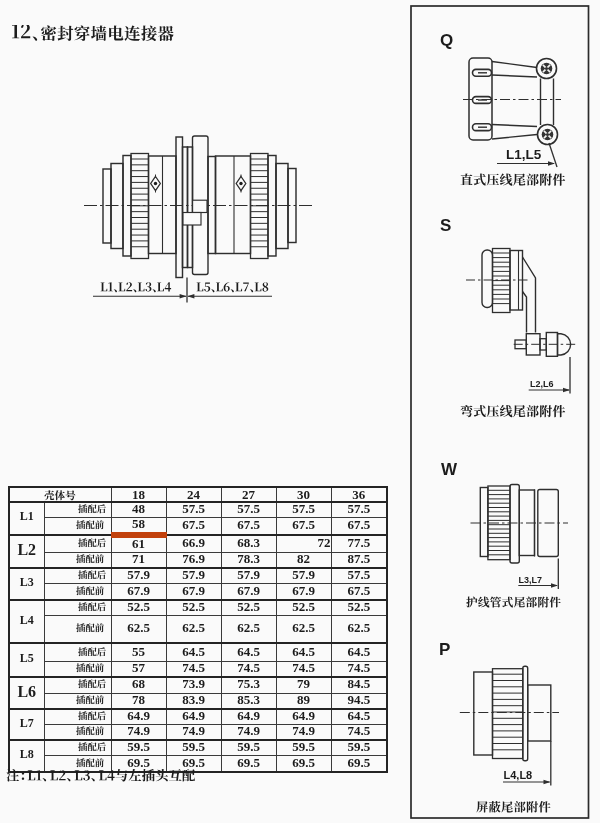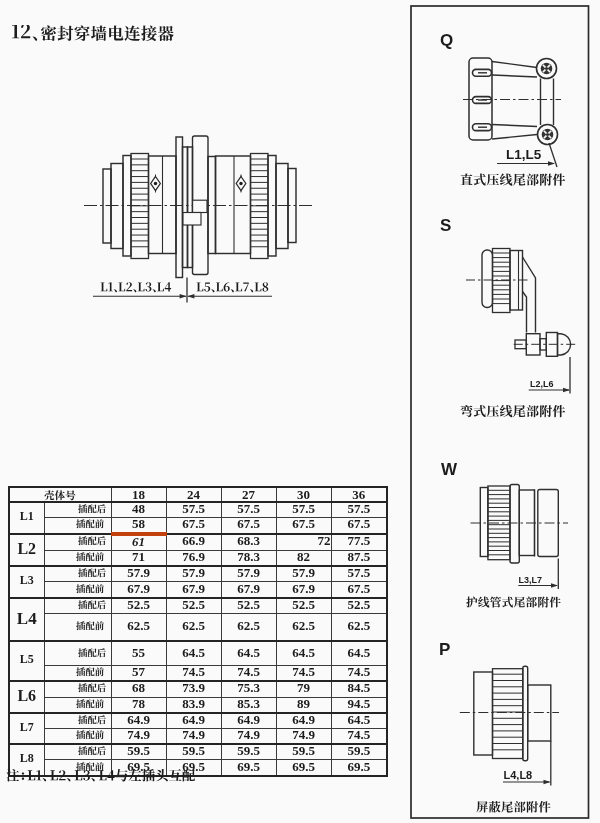--- a/index.html
+++ b/index.html
@@ -229,21 +229,21 @@
           </tr>
           <tr style="height:15.8px">
             <td rowspan="2" style="border-top:2px solid #242424;font-size:16px">L2</td>
             <td style="border-top:2px solid #242424;text-align:right;padding-right:4px"><svg width="29" height="10" style="vertical-align:-1px">
                 <g fill="#1c1c1c">
                   <use href="#g63D2" transform="translate(0.0 8.3) scale(0.00940 -0.00940)"></use>
                   <use href="#g914D" transform="translate(9.4 8.3) scale(0.00940 -0.00940)"></use>
                   <use href="#g540E" transform="translate(18.8 8.3) scale(0.00940 -0.00940)"></use>
                 </g>
               </svg></td>
-            <td style="border-top:4px solid #c2410c;font-style:italic;">61</td>
+            <td style="border-top:6px solid #c2410c;">61</td>
             <td style="border-top:2px solid #242424;">66.9</td>
             <td style="border-top:2px solid #242424;">68.3</td>
             <td style="border-top:2px solid #242424;text-align:right;">72</td>
             <td style="border-top:2px solid #242424;">77.5</td>
           </tr>
           <tr style="height:15.8px">
             <td style="text-align:right;padding-right:6px"><svg width="29" height="10" style="vertical-align:-1px">
                 <g fill="#1c1c1c">
                   <use href="#g63D2" transform="translate(0.0 8.3) scale(0.00940 -0.00940)"></use>
                   <use href="#g914D" transform="translate(9.4 8.3) scale(0.00940 -0.00940)"></use>
@@ -279,21 +279,21 @@
                   <use href="#g524D" transform="translate(18.8 8.3) scale(0.00940 -0.00940)"></use>
                 </g>
               </svg></td>
             <td>67.9</td>
             <td>67.9</td>
             <td>67.9</td>
             <td>67.9</td>
             <td>67.5</td>
           </tr>
           <tr style="height:15.8px">
-            <td rowspan="2" style="border-top:2px solid #242424;font-size:17px">L4</td>
+            <td rowspan="2" style="border-top:2px solid #242424;font-size:12px">L4</td>
             <td style="border-top:2px solid #242424;text-align:right;padding-right:4px"><svg width="29" height="10" style="vertical-align:-1px">
                 <g fill="#1c1c1c">
                   <use href="#g63D2" transform="translate(0.0 8.3) scale(0.00940 -0.00940)"></use>
                   <use href="#g914D" transform="translate(9.4 8.3) scale(0.00940 -0.00940)"></use>
                   <use href="#g540E" transform="translate(18.8 8.3) scale(0.00940 -0.00940)"></use>
                 </g>
               </svg></td>
             <td style="border-top:2px solid #242424;">52.5</td>
             <td style="border-top:2px solid #242424;">52.5</td>
             <td style="border-top:2px solid #242424;">52.5</td>
@@ -307,21 +307,21 @@
                   <use href="#g914D" transform="translate(9.4 8.3) scale(0.00940 -0.00940)"></use>
                   <use href="#g524D" transform="translate(18.8 8.3) scale(0.00940 -0.00940)"></use>
                 </g>
               </svg></td>
             <td>62.5</td>
             <td>62.5</td>
             <td>62.5</td>
             <td>62.5</td>
             <td>62.5</td>
           </tr>
-          <tr style="height:24px">
+          <tr style="height:18px">
             <td rowspan="2" style="border-top:2px solid #242424;font-size:12px">L5</td>
             <td style="border-top:2px solid #242424;text-align:right;padding-right:4px"><svg width="29" height="10" style="vertical-align:-1px">
                 <g fill="#1c1c1c">
                   <use href="#g63D2" transform="translate(0.0 8.3) scale(0.00940 -0.00940)"></use>
                   <use href="#g914D" transform="translate(9.4 8.3) scale(0.00940 -0.00940)"></use>
                   <use href="#g540E" transform="translate(18.8 8.3) scale(0.00940 -0.00940)"></use>
                 </g>
               </svg></td>
             <td style="border-top:2px solid #242424;">55</td>
             <td style="border-top:2px solid #242424;">64.5</td>

